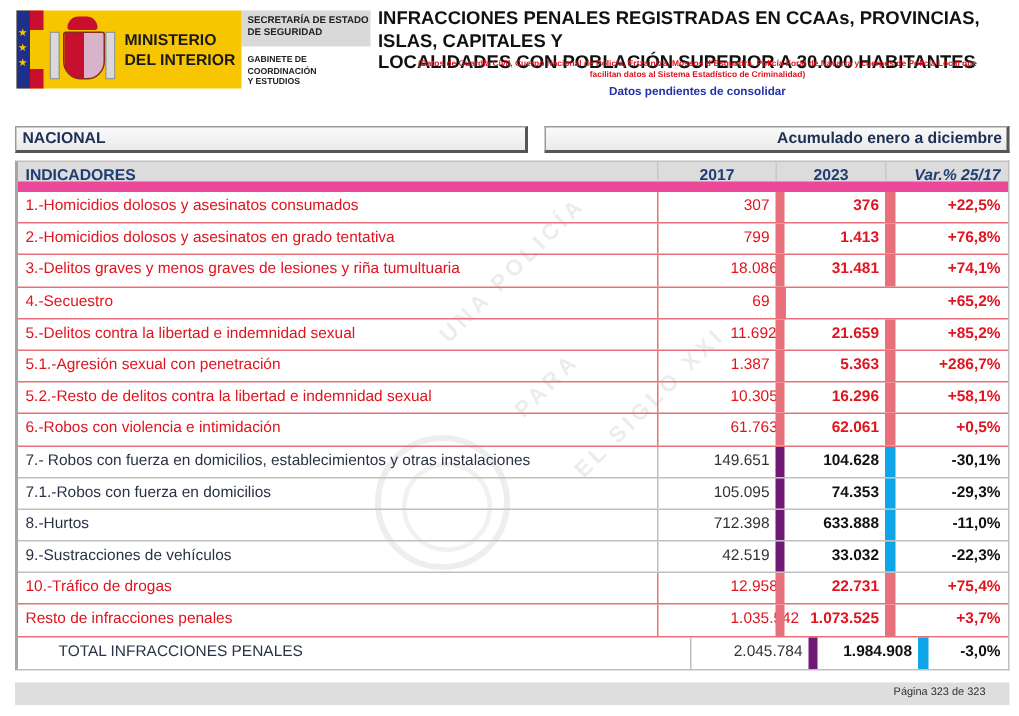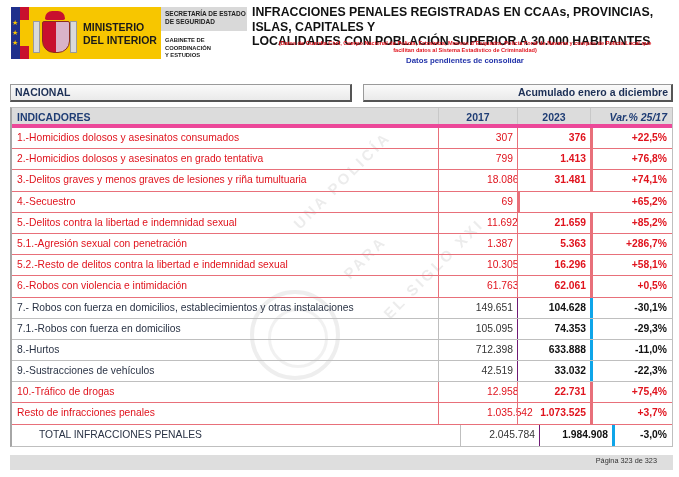--- a/index.html
+++ b/index.html
@@ -40,24 +40,24 @@
 
   
   .table { position:absolute; left:10px; top:107px; width:663px; border:1px solid #bfbfbf; border-left:2px solid #a6a6a6;
            box-sizing:border-box; background:transparent; }
   .row { display:flex; height:21.2px; box-sizing:border-box; border-bottom:1px solid #bfbfbf; position:relative; z-index:1; }
   .row.red { border-bottom-color:#e8707a; }
   .row:last-child { border-bottom:none;padding-left:22px; }
   .cell { box-sizing:border-box; font-size:10.3px; line-height:20px; white-space:nowrap; }
   .c-label { width:426px; padding-left:5px; }
   .c-2017 { width:79px; text-align:right; padding-right:4px; border-left:1px solid #bfbfbf; }
-  .c-2025 { width:73px; text-align:right; padding-right:4px; border-left:1px solid #701a75; font-weight:bold; }
-  .c-var  { flex:1; text-align:right; padding-right:5px; border-left:3px solid #0ea5e9; font-weight:bold; }
+  .c-2025 { width:73px; text-align:right; padding-right:4px; border-left:6px solid #701a75; font-weight:bold; }
+  .c-var  { flex:1; text-align:right; padding-right:5px; border-left:7px solid #0ea5e9; font-weight:bold; }
   .row.red .c-2017, .row.red .c-2025, .row.red .c-var { border-left-color:#e8707a; }
-  .row.head { background:#dcdcdc; height:20px; border-bottom:4px solid #ec4899; }
+  .row.head { background:#dcdcdc; height:20px; border-bottom:7px solid #ec4899; }
   .row.head .cell { color:#1f3d75; font-weight:bold; font-size:10.5px; line-height:19px; }
   .row.head .c-2017, .row.head .c-2025, .row.head .c-var { border-left:1px solid #c8c8c8; text-align:center; padding-right:0; }
   .row.head .c-var { text-align:right; padding-right:5px;font-style:italic; }
   .row.red .cell { color:#e0141e; }
   .row.red .c-2017 { font-weight:normal;padding-left:48px; }
   .row.dark .cell { color:#2a3345; }
   .row.dark .c-2025, .row.dark .c-var { color:#111;text-align:right; }
   .row.dark .c-2017 { color:#333; }
 
   

